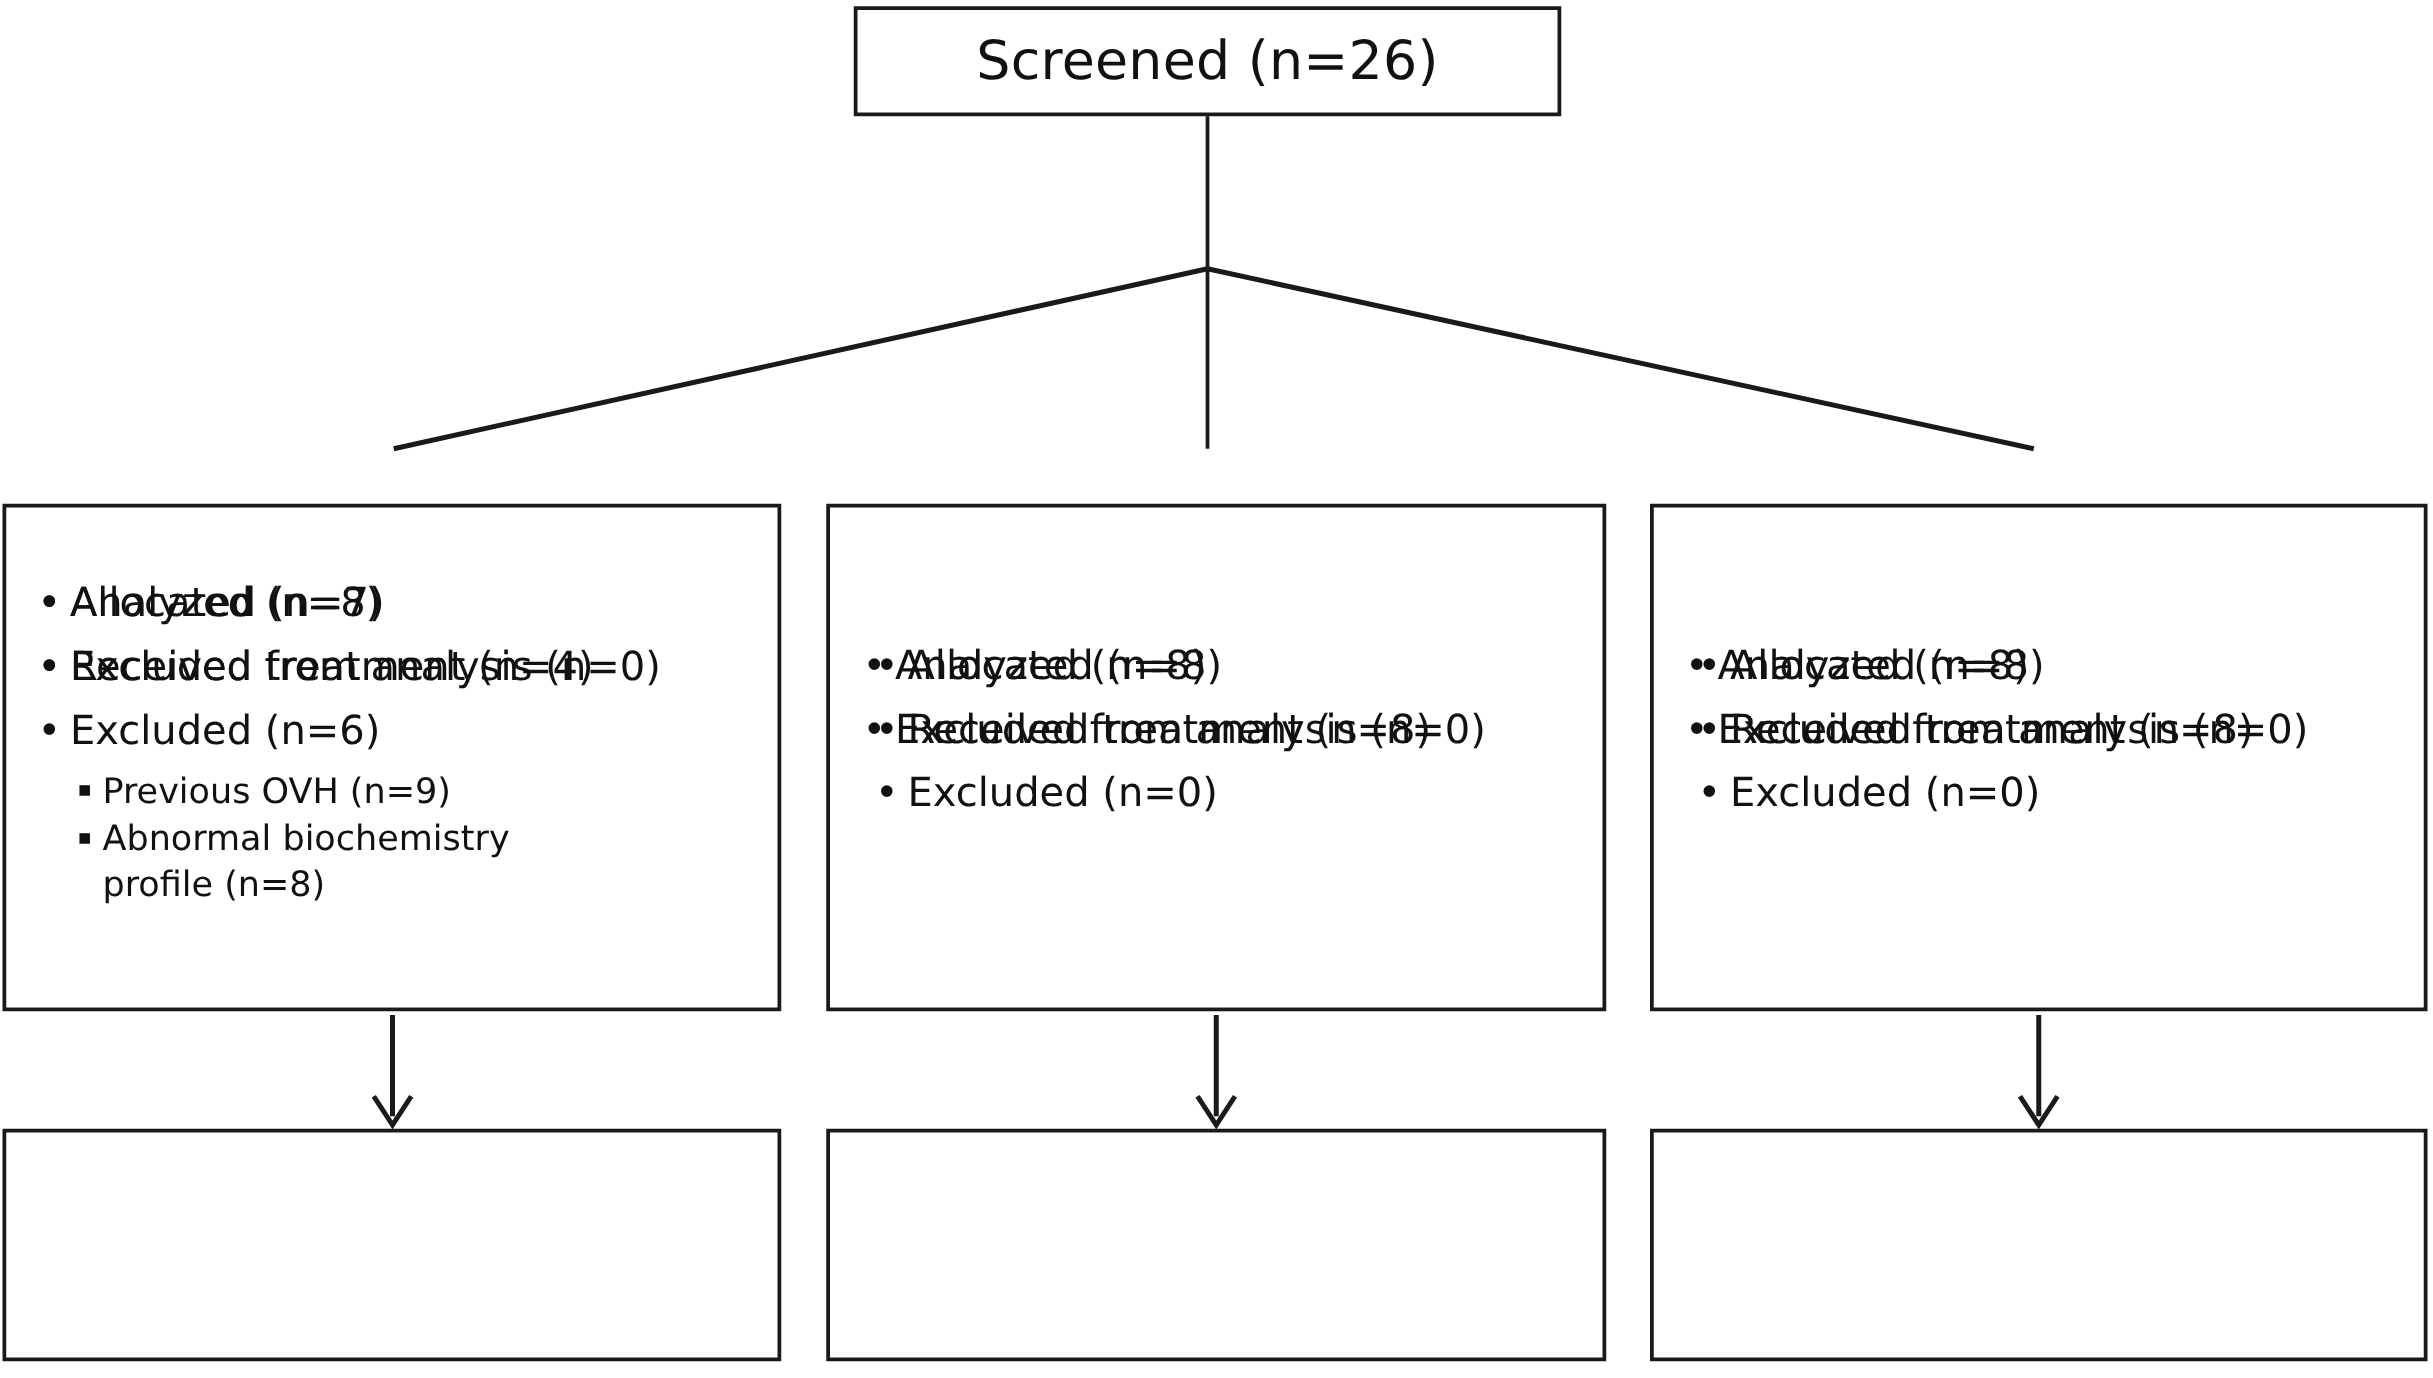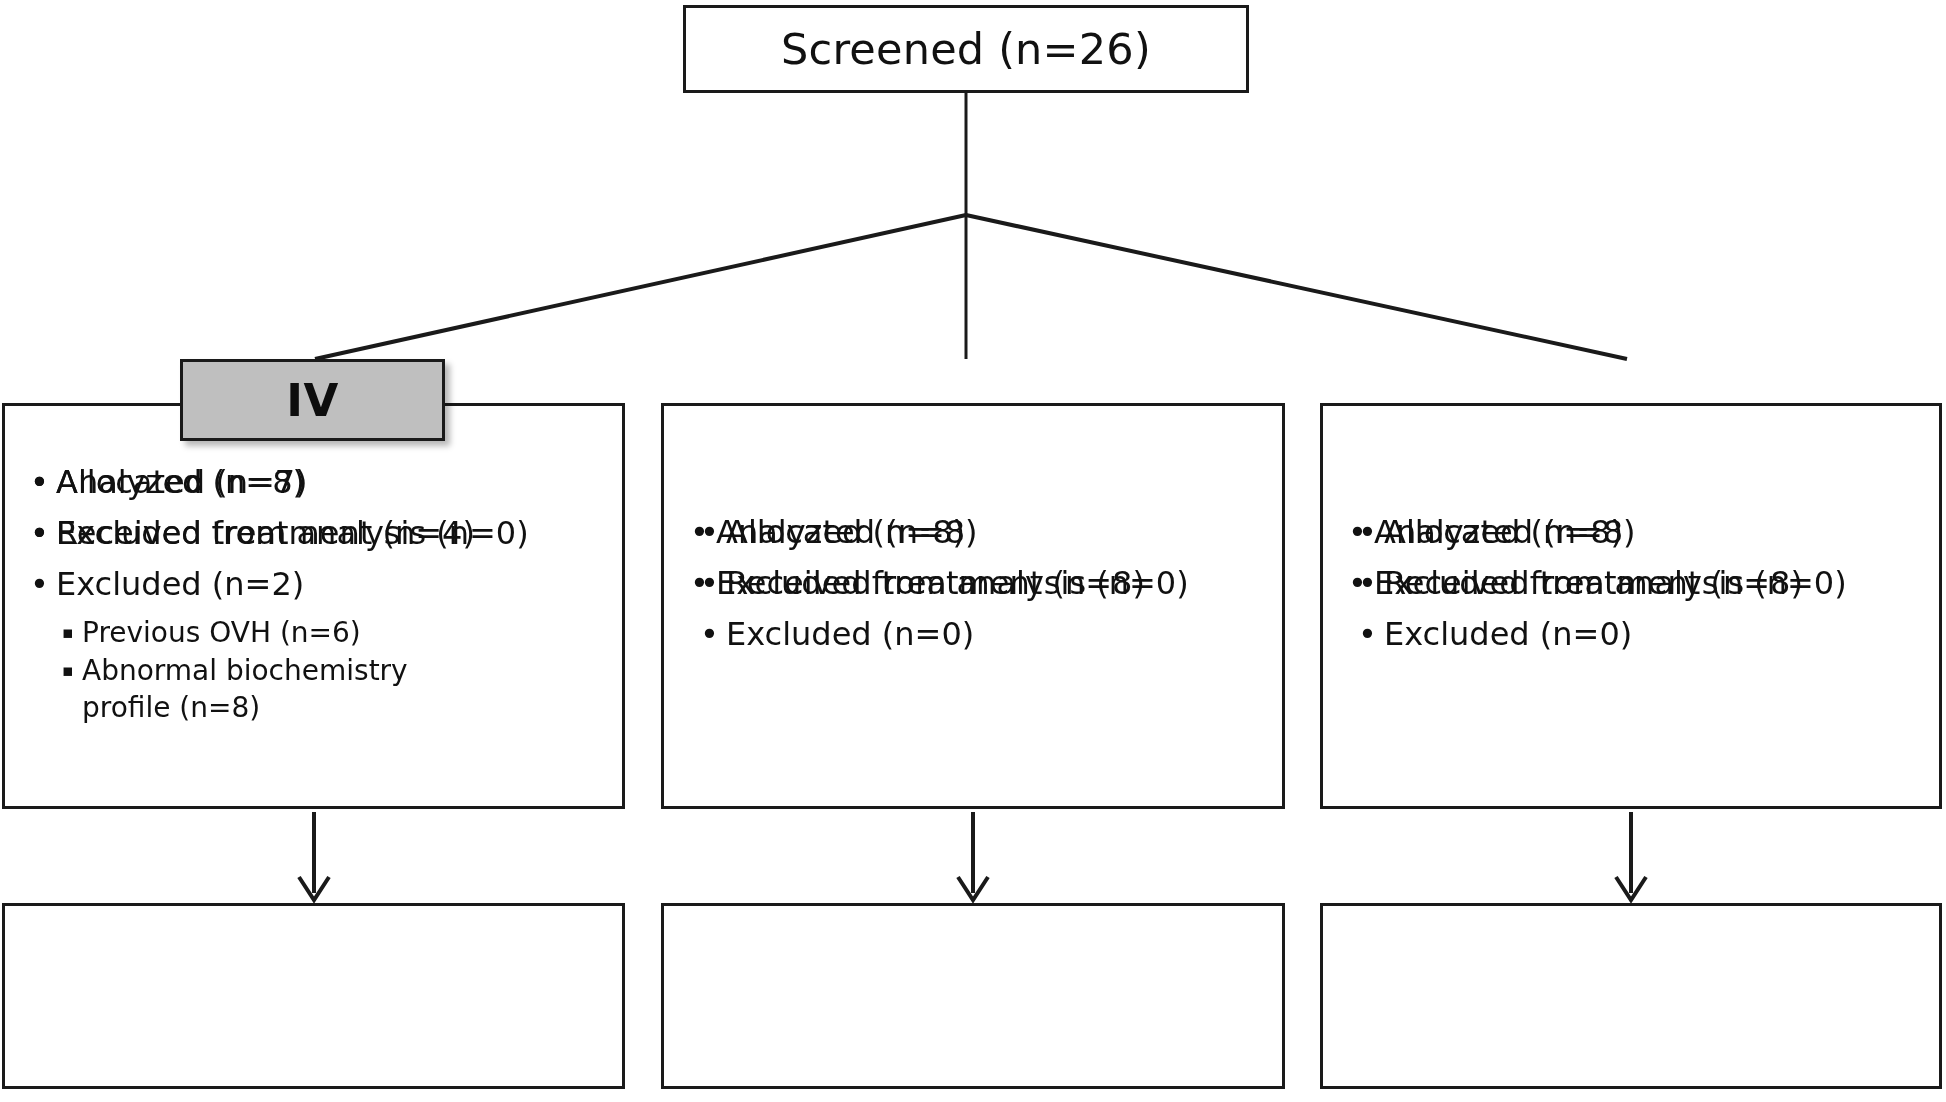--- a/index.html
+++ b/index.html
@@ -201,46 +201,43 @@
   </svg>
 
   <div class="box box-screened">
     <span class="screened-label">Screened (n=26)</span>
   </div>
 
   <div class="arm-body iv"></div>
   <div class="arm-body im"></div>
   <div class="arm-body sc"></div>
 
-  <div class="arm-head iv">
-    <span class="arm-head-label">IV</span>
-  </div>
 
   <ul class="bullets iv">
       <li style="list-style: none;">
         <li class="bullet-row">
           <span class="dot">•</span>
           <span class="txt">Allocated (n=7)</span>
         </li>
       </li>
       <li style="list-style: none;">
         <li class="bullet-row">
           <span class="dot">•</span>
           <span class="txt">Received treatment (n=4)</span>
         </li>
       </li>
       <li style="list-style: none;">
         <li class="bullet-row">
           <span class="dot">•</span>
-          <span class="txt">Excluded (n=2)</span>
+          <span class="txt">Excluded (n=6)</span>
         </li>
         <ul class="subbullets">
           <li class="sub-row">
             <span class="sqdot">▪</span>
-            <span class="txt">Previous OVH (n=6)</span>
+            <span class="txt">Previous OVH (n=9)</span>
           </li>
           <li class="sub-row">
             <span class="sqdot">▪</span>
             <span class="txt">Abnormal biochemistry
 profile  (n=8)</span>
           </li>
         </ul>
       </li>
     </ul>
   <ul class="bullets im">

